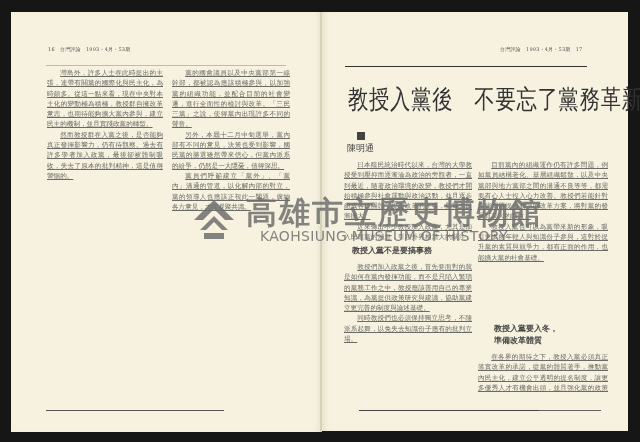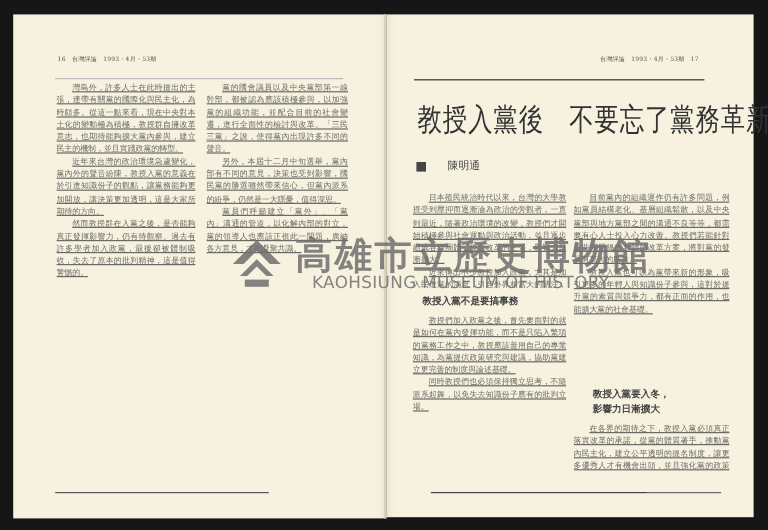--- a/index.html
+++ b/index.html
@@ -6,38 +6,37 @@
   body{width:640px;height:442px;background:#161616;position:relative;overflow:hidden;font-family:"DejaVu Serif",serif;}
   .page{position:absolute;background:#f6f2df;}
   .page.left{left:11px;top:12px;width:311px;height:420px;box-shadow:inset -6px 0 8px -6px rgba(0,0,0,0.15);}
   .page.right{left:322px;top:12px;width:306px;height:419px;box-shadow:inset 6px 0 8px -6px rgba(0,0,0,0.12);}
   .spine{position:absolute;left:320px;top:12px;width:2px;height:420px;background:#d8d2b8;}
   .running-head{position:absolute;font-size:5px;color:#555;letter-spacing:0.2px;white-space:nowrap;}
   .rule{position:absolute;height:1px;background:#666;}
   .col{position:absolute;font-size:6.6px;line-height:10.3px;color:#6a6a66;text-align:justify;overflow:hidden;word-break:break-all;}
   .col p{margin:0;text-indent:2em;text-decoration:underline;}
   .title{position:absolute;left:26px;top:70px;font-size:26px;color:#333;letter-spacing:1px;white-space:nowrap;font-weight:normal;transform:scaleX(0.78);transform-origin:left top;}
-  .byline{position:absolute;left:25px;top:120px;font-size:9px;color:#444;display:flex;align-items:center;gap:18px;white-space:nowrap;}
+  .byline{position:absolute;left:25px;top:120px;font-size:9px;color:#444;display:flex;align-items:center;gap:2px;white-space:nowrap;flex-direction:column;}
   .byline .sq{display:inline-block;width:8px;height:8px;background:#444;}
   .subhead{position:absolute;font-size:8px;color:#444;font-weight:bold;white-space:nowrap;line-height:12px;}
   .watermark{position:absolute;left:190px;top:190px;width:330px;height:60px;pointer-events:none;}
   .wm-logo{position:absolute;left:0;top:8px;width:48px;height:44px;}
   .wm-cn{position:absolute;left:56px;top:2px;font-family:"DejaVu Sans",sans-serif;font-size:31px;color:rgba(110,110,110,0.85);letter-spacing:2px;white-space:nowrap;font-weight:bold;}
   .wm-en{position:absolute;left:70px;top:38px;font-family:"DejaVu Sans",sans-serif;font-size:14px;color:rgba(110,110,110,0.85);letter-spacing:0.3px;white-space:nowrap;}
 </style>
 </head>
 <body>
 
 <div class="page left">
   <div class="running-head" style="left:37px;top:34px;">16　台灣評論　1993・4月・53期</div>
   <div class="rule" style="left:35px;top:53px;width:240px;background:#bbb;"></div>
 
   <div class="col" style="left:36px;top:56px;width:116px;height:323px;">
     <p>灣島外，許多人士在此時提出的主張，連帶有關黨的國際化與民主化，為時頗多。從這一點來看，現在中央對本土化的變動極為積極，教授群自擁改革意志，也期待能夠擴大黨內參與，建立民主的機制，並且實踐政黨的轉型。</p>
-    <p>近年來台灣的政治環境急遽變化，黨內外的聲音紛陳，教授入黨的意義在於引進知識份子的觀點，讓黨務能夠更加開放，讓決策更加透明，這是大家所期待的方向。</p>
     <p>然而教授群在入黨之後，是否能夠真正發揮影響力，仍有待觀察。過去有許多學者加入政黨，最後卻被體制吸收，失去了原本的批判精神，這是值得警惕的。</p>
   </div>
   <div class="col" style="left:161px;top:56px;width:118px;height:246px;">
     <p>黨的國會議員以及中央黨部第一線幹部，都被認為應該積極參與，以加強黨的組織功能，並配合目前的社會變遷，進行全面性的檢討與改革。「三民三黨」之說，使得黨內出現許多不同的聲音。</p>
     <p>另外，本屆十二月中旬選舉，黨內部有不同的意見，決策也受到影響，國民黨的勝選雖然帶來信心，但黨內派系的紛爭，仍然是一大隱憂，值得深思。</p>
     <p>黨員們呼籲建立「黨外」、「黨內」溝通的管道，以化解內部的對立，黨的領導人也應該正視此一問題，廣納各方意見，才能凝聚共識。</p>
   </div>
 
   <div class="rule" style="left:35px;top:398px;width:178px;background:#555;"></div>
 </div>
@@ -64,21 +63,21 @@
     <p>教授們加入政黨之後，首先要面對的就是如何在黨內發揮功能，而不是只陷入繁瑣的黨務工作之中，教授應該善用自己的專業知識，為黨提供政策研究與建議，協助黨建立更完善的制度與論述基礎。</p>
     <p>同時教授們也必須保持獨立思考，不隨派系起舞，以免失去知識份子應有的批判立場。</p>
   </div>
 
   <div class="col" style="left:156px;top:148px;width:130px;height:154px;">
     <p>目前黨內的組織運作仍有許多問題，例如黨員結構老化、基層組織鬆散，以及中央黨部與地方黨部之間的溝通不良等等，都需要有心人士投入心力改善。教授們若能針對這些問題提出具體的改革方案，將對黨的發展有莫大的助益。</p>
     <p>教授入黨也可以為黨帶來新的形象，吸引更多的年輕人與知識份子參與，這對於提升黨的素質與競爭力，都有正面的作用，也能擴大黨的社會基礎。</p>
   </div>
   <div class="subhead" style="left:172px;top:310px;">
     <div>教授入黨要入冬，</div>
-    <div>影響力日漸擴大</div>
+    <div>準備改革體質</div>
   </div>
   <div class="col" style="left:156px;top:340px;width:130px;height:42px;">
     <p>在各界的期待之下，教授入黨必須真正落實改革的承諾，從黨的體質著手，推動黨內民主化，建立公平透明的提名制度，讓更多優秀人才有機會出頭，並且強化黨的政策研究能力，使黨能夠提出更具說服力的政策主張。</p>
   </div>
 
   <div class="rule" style="left:37px;top:398px;width:180px;background:#444;"></div>
   <div class="rule" style="left:217px;top:398px;width:62px;background:#666;"></div>
 </div>
 
 <div class="watermark">

